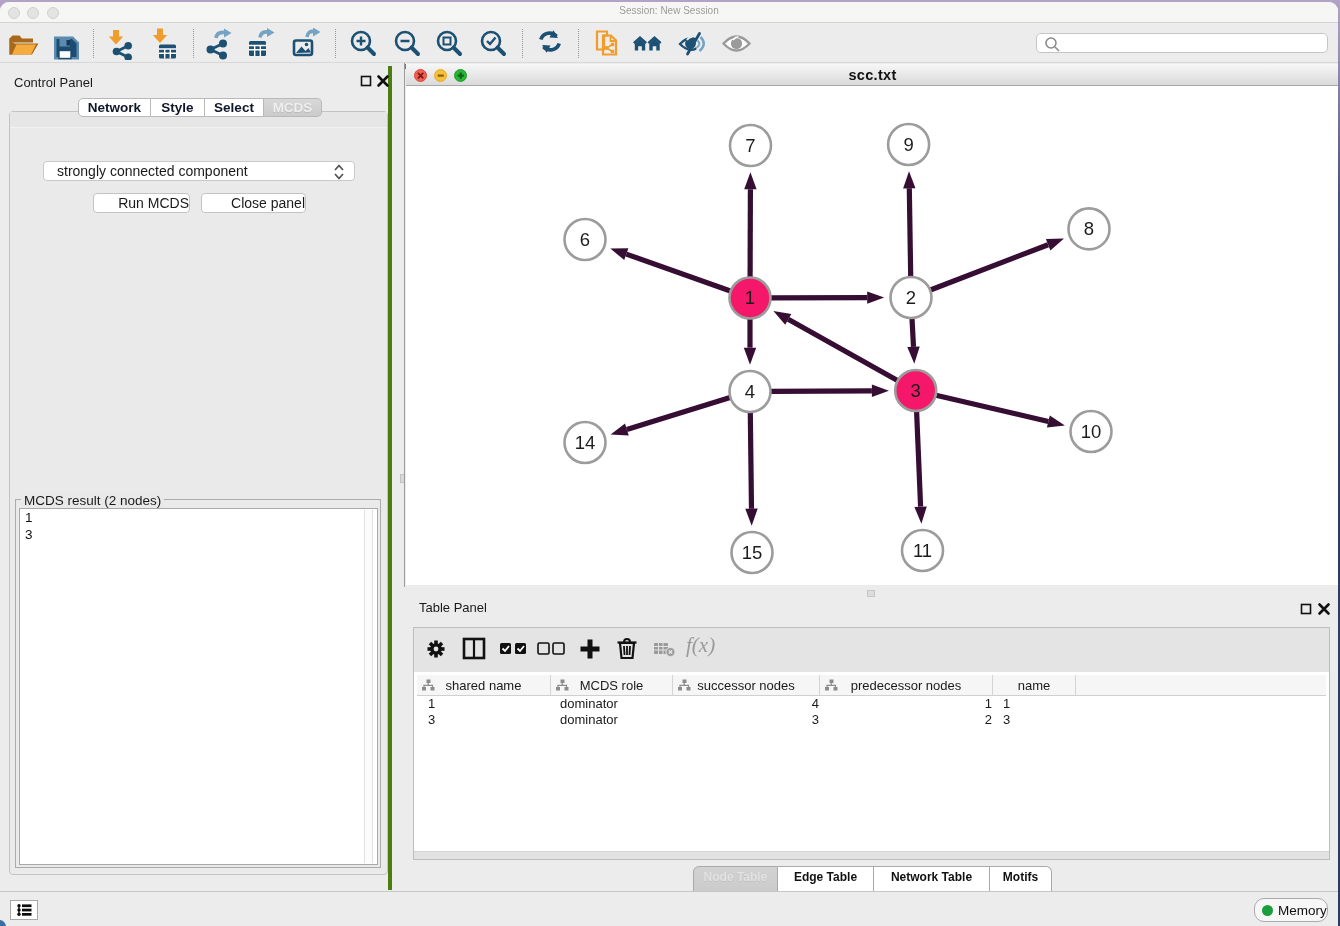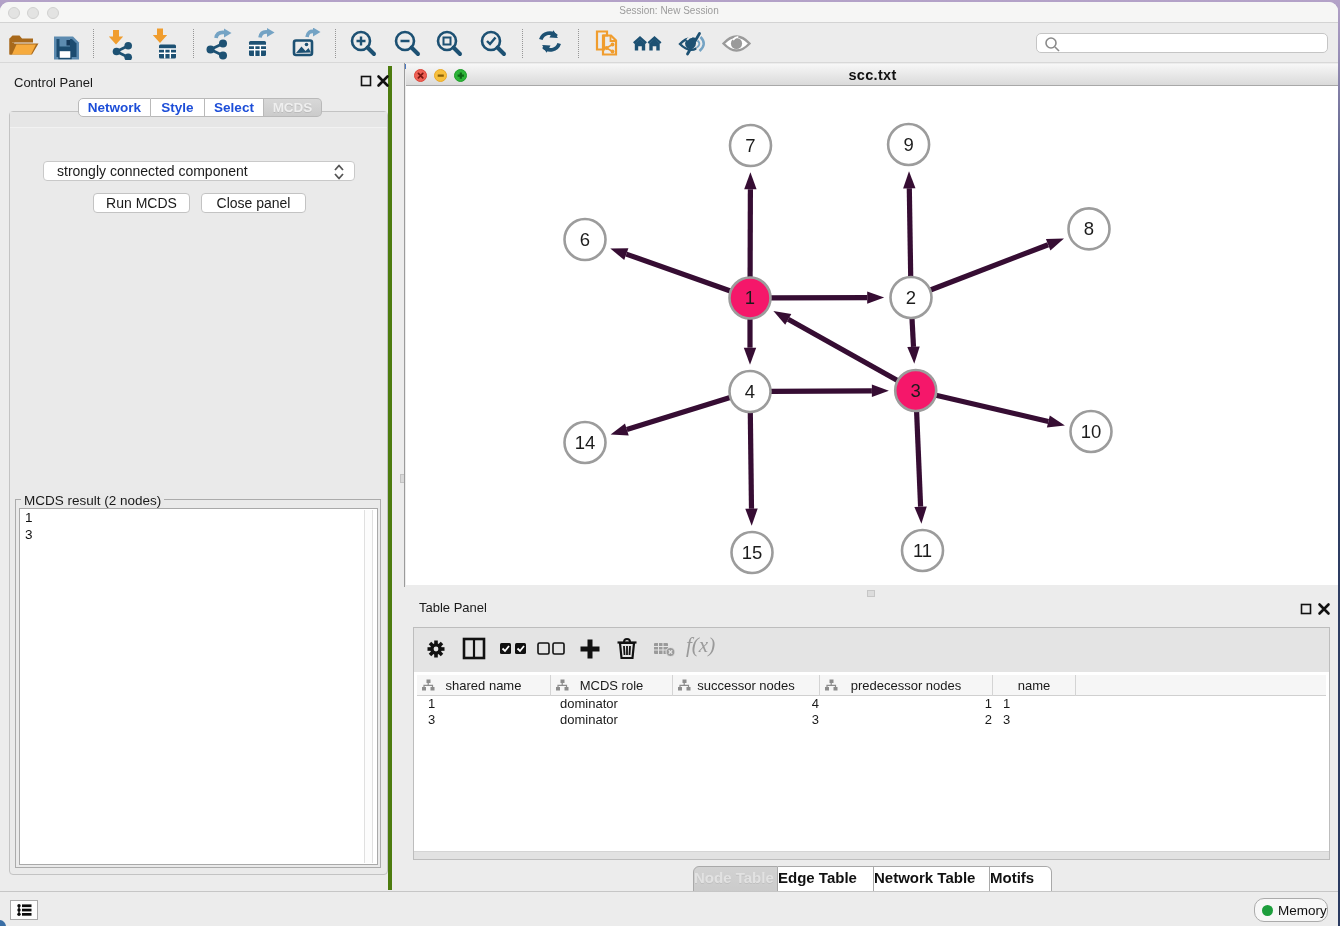--- a/index.html
+++ b/index.html
@@ -7,35 +7,35 @@
 .titlebar{position:absolute;left:0;top:0;width:100%;height:21px;background:#f6f6f5;border-bottom:1px solid #d3d3d3}
 .tl{position:absolute;top:5px;width:12px;height:12px;border-radius:50%;background:#e3e3e2;border:1px solid #d0d0cf}
 .title{position:absolute;top:3px;left:0;width:100%;text-align:center;font-size:10px;color:#9c9c9c}
 .toolbar{position:absolute;left:0;top:21px;width:100%;height:40px;background:#ececec;border-bottom:1px solid #d8d8d8}
 .tsep{position:absolute;top:6px;height:29px;width:0;border-left:1px dotted #969696}
 .ticon{position:absolute;top:5px}
 .search{position:absolute;left:1036px;top:10px;width:292px;height:20px;background:#fff;border:1px solid #c5c5c5;border-radius:5px}
 .cpanel{position:absolute;left:0;top:64px;width:392px;height:824px;border-right:4px solid #4d7c0f}
 .phead{font-size:13px;color:#1a1a1a}
 .mainbg{position:absolute;left:9px;top:45px;width:379px;height:764px;background:#eaeaea;border:1px solid #c3c3c3;border-radius:4px}
-.seg{position:absolute;height:19px;background:#fff;border:1px solid #b9b9b9;font-size:13.5px;font-weight:700;color:#1d4ed8;text-align:center;line-height:18px}
+.seg{position:absolute;height:19px;background:#fff;border:1px solid #b9b9b9;font-size:13.5px;font-weight:700;color:#0f172a;text-align:center;line-height:18px}
 .combo{position:absolute;left:43px;top:95px;width:312px;height:20px;background:#fff;border:1px solid #c9c9c9;border-radius:4px;font-size:14px;color:#1a1a1a;line-height:19px;padding-left:13px}
-.btn{position:absolute;top:127px;height:20px;background:#fff;border:1px solid #c3c3c3;border-radius:4px;font-size:14px;color:#1a1a1a;text-align:center;line-height:19px}
+.btn{position:absolute;top:127px;height:20px;background:#fff;border:1px solid #c3c3c3;border-radius:4px;font-size:14px;color:#1a1a1a;text-align:right;line-height:19px}
 .netwin{position:absolute;left:404px;top:61px;width:934px;height:524px;border-left:1px solid #9b9b9b}
 .nettb{position:absolute;left:1px;top:1px;width:933px;height:22px;background:linear-gradient(180deg,#f7f7f7,#dadada);border-bottom:1px solid #a8a8a8}
 .light{position:absolute;top:5px;width:13px;height:13px;border-radius:50%}
 .canvas{position:absolute;left:1px;top:23px;width:933px;height:498.5px;background:#fff}
 .tpanel{position:absolute;left:404px;top:595px;width:934px;height:294px}
 .tbox{position:absolute;left:9px;top:30px;width:917px;height:233px;background:#fff;border:1px solid #bdbdbd}
 .ttool{position:absolute;left:0;top:0;width:100%;height:44px;background:#e4e4e4}
 .thead{position:absolute;left:3px;top:47px;right:3px;height:21px;background:#f6f6f6;border-bottom:1px solid #d0d0d0;font-size:13px;color:#1a1a1a}
 .hcell{position:absolute;top:0;height:21px;border-right:1px solid #d4d4d4;text-align:center;line-height:21px}
 .trow{position:absolute;left:3px;right:3px;height:16px;font-size:13px;color:#1a1a1a}
 .tcell{position:absolute;top:0;height:16px;line-height:16px}
-.btab{position:absolute;top:269px;height:34px;background:#fff;border:1px solid #a9a9a9;font-size:15px;font-weight:700;color:#111;text-align:left;line-height:21px}
+.btab{position:absolute;top:269px;height:34px;background:#fff;border:1px solid #a9a9a9;font-size:12px;font-weight:700;color:#111;text-align:center;line-height:21px}
 .statusbar{position:absolute;left:0;top:889px;width:100%;height:33px;background:#ececec;border-top:1px solid #c6c6c6}
 </style></head>
 <body>
 <div class="win">
 
   <div class="titlebar">
     <div class="tl" style="left:8px"></div>
     <div class="tl" style="left:27px"></div>
     <div class="tl" style="left:47px"></div>
     <div class="title">Session: New Session</div>

